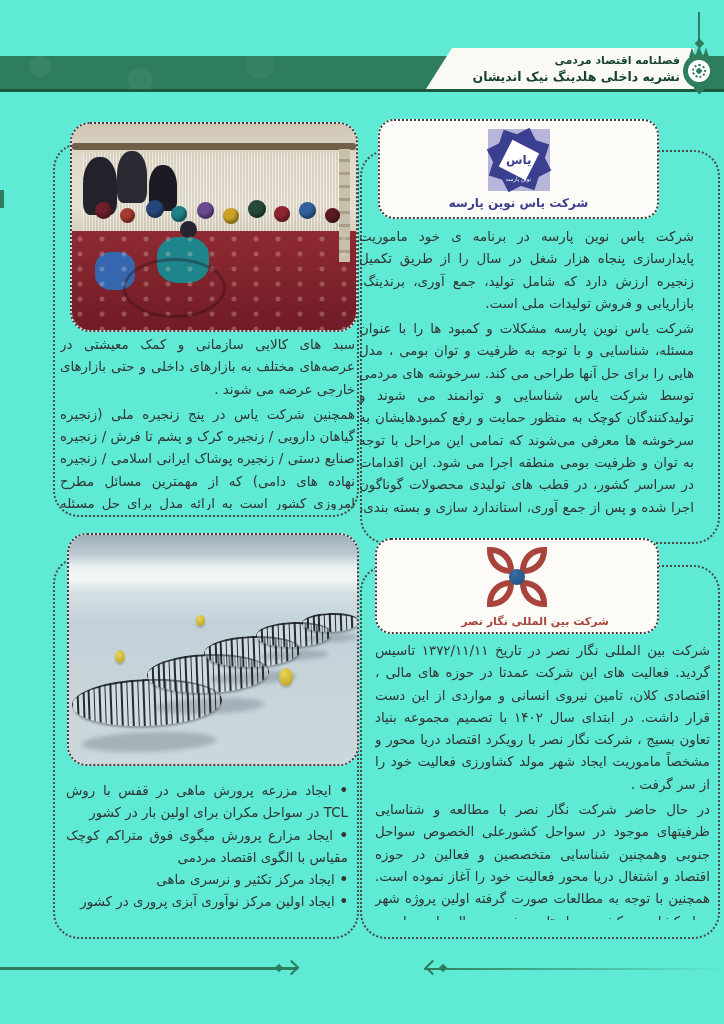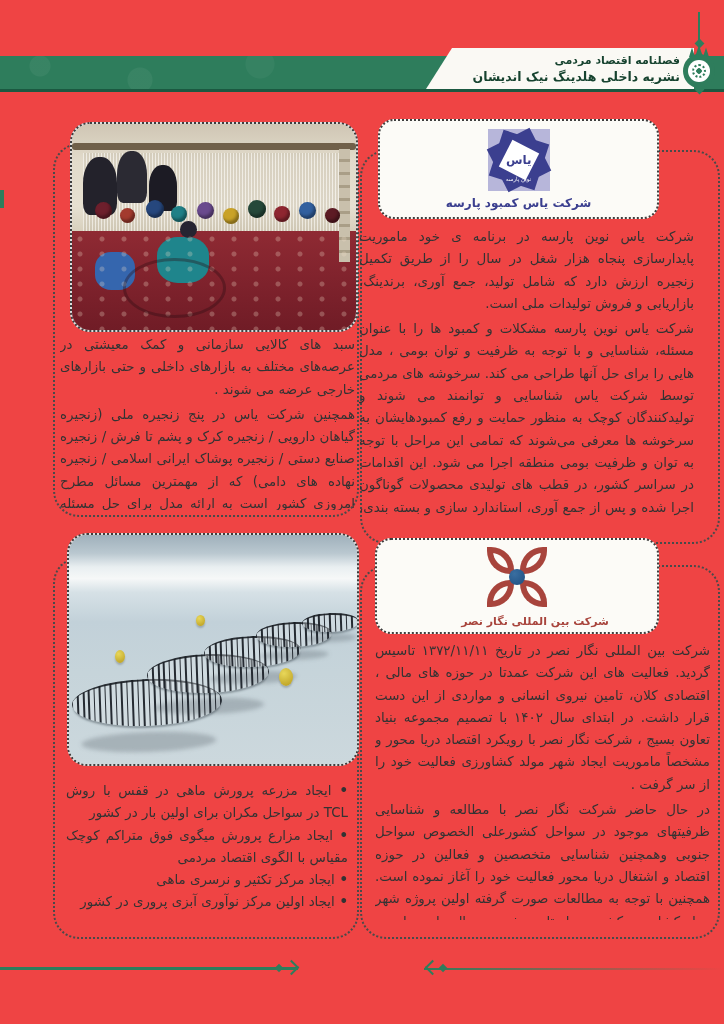--- a/index.html
+++ b/index.html
@@ -1,21 +1,21 @@
 <!DOCTYPE html>
 <html lang="fa" style="--green: #2e7d5c; --green-dark: #1b5941; --yas-blue: #3b3f8f; --negar-red: #a8443c;"><head>
 <meta charset="utf-8">
 <style>
   :root{
     --green:#2e7d5c; --green-dark:#1b5941; --green-text:#16432f;
     --yas-blue:#3b3f8f; --yas-lav:#b7b6da; --negar-red:#a8443c; --negar-blue:#1d4e80;
     --ink:#333333; --dot:#4a4a4a;
   }
   html,body{margin:0;padding:0;background:#ffffff;}
-  .page{position:relative;width:724px;height:1024px;background:#ef4444;overflow:hidden;
+  .page{position:relative;width:724px;height:1024px;background:#5eead4;overflow:hidden;
         font-family:"DejaVu Sans", sans-serif;color:var(--ink);}
 
   
   .header-band{position:absolute;left:0;top:56px;width:724px;height:33px;background:var(--green);
     border-bottom:3px solid var(--green-dark);
     background-image:radial-gradient(circle at 40px 10px, rgba(255,255,255,.05) 0 10px, transparent 11px),
                      radial-gradient(circle at 140px 24px, rgba(255,255,255,.05) 0 12px, transparent 13px),
                      radial-gradient(circle at 260px 8px, rgba(255,255,255,.04) 0 14px, transparent 15px);}
   .header-plate{position:absolute;top:48px;right:30px;width:268px;height:41px;background:#faf9f4;
     clip-path:polygon(26px 0,100% 0,100% 100%,0 100%);
@@ -167,21 +167,21 @@
   <div class="logocard" style="left:378px;top:119px;width:277px;height:96px;">
     <div class="yas-mark">
       <div class="yas-sq"></div>
       <div class="yas-d1"></div>
       <div class="yas-d2"></div>
       <div class="yas-w">
           <div class="yas-t">یاس</div>
         </div>
       <div class="yas-sub">نوین پارسه</div>
     </div>
-    <div class="logocaption" style="color:var(--yas-blue);">شرکت یاس کمبود پارسه</div>
+    <div class="logocaption" style="color:var(--yas-blue);">شرکت یاس نوین پارسه</div>
   </div>
 
   <div class="textblock" style="left:359px;top:226px;width:335px;height:296px;">
     <p>شرکت یاس نوین پارسه در برنامه ی خود ماموریت پایدارسازی پنجاه هزار شغل در سال را از طریق تکمیل زنجیره ارزش دارد که شامل تولید، جمع آوری، برندینگ، بازاریابی و فروش تولیدات ملی است.</p>
     <p>شرکت یاس نوین پارسه مشکلات و کمبود ها را با عنوان مسئله، شناسایی و با توجه به ظرفیت و توان بومی ، مدل هایی را برای حل آنها طراحی می کند. سرخوشه های مردمی توسط شرکت یاس شناسایی و توانمند می شوند و تولیدکنندگان کوچک به منظور حمایت و رفع کمبودهایشان به سرخوشه ها معرفی می‌شوند که تمامی این مراحل با توجه به توان و ظرفیت بومی منطقه اجرا می شود. این اقدامات در سراسر کشور، در قطب های تولیدی محصولات گوناگون اجرا شده و پس از جمع آوری، استاندارد سازی و بسته بندی، به‌طرق مختلف از جمله فروشگاه‌ها، عمده‌فروشی‌ها،</p>
   </div>
 
   <div class="dotrect" style="left:53px;top:557px;width:302px;height:378px;"></div>
   <div class="dotrect" style="left:360px;top:565px;width:356px;height:370px;"></div>
 

